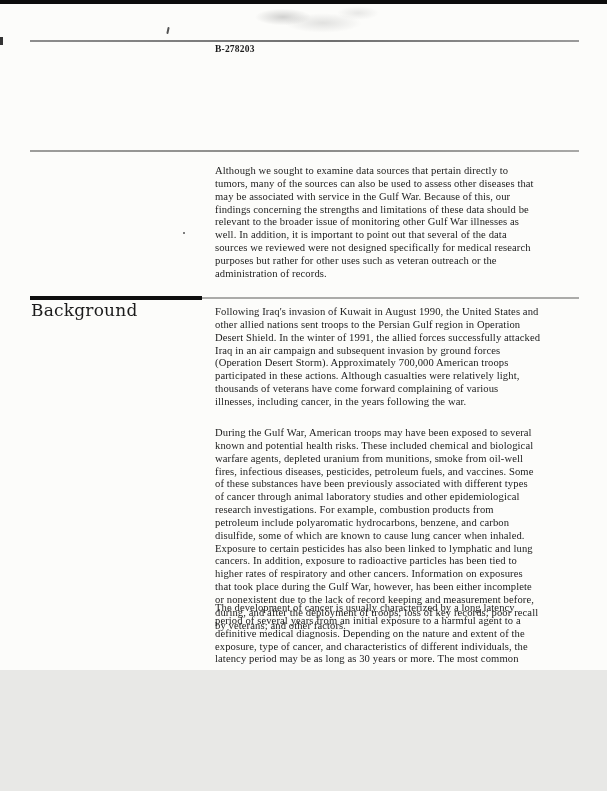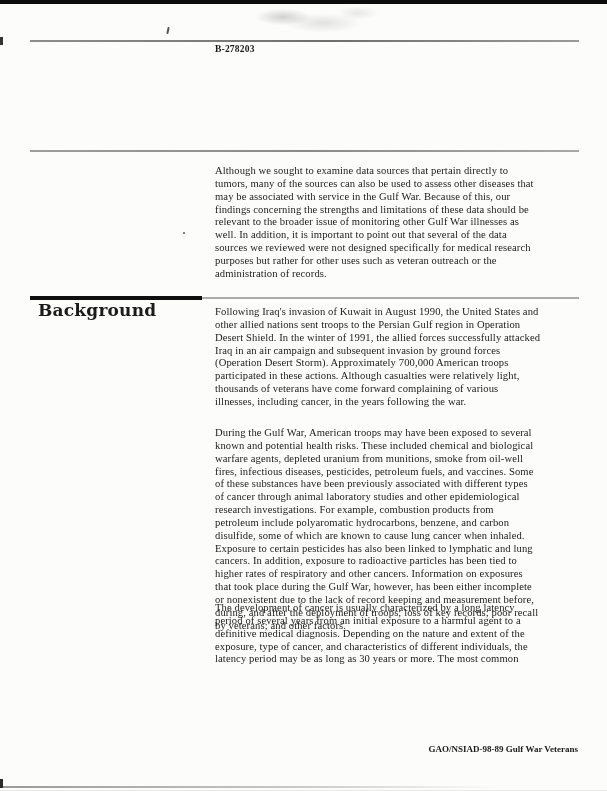--- a/index.html
+++ b/index.html
@@ -1,19 +1,19 @@
 <!DOCTYPE html>
 <html><head>
 <meta charset="utf-8">
 <style>
   html, body { margin: 0; padding: 0; background: #e8e8e6; }
   .page {
     position: relative;
     width: 607px;
-    height: 790px;
+    height: 670px;
     margin: 0 auto;
     background: #fcfcfa;
     font-family: "Liberation Serif", serif;
     color: #1b1b1b;
     overflow: hidden;
   }
   
   .topbar {
     position: absolute; top: 0; left: 0;
     width: 607px; height: 4px; background: #0c0c0c;
@@ -66,23 +66,23 @@
   .bg-bar-thin {
     position: absolute; top: 297px; left: 202px;
     width: 377px; height: 2px; background: #ababa9;
   }
   
   .docref {
     position: absolute; top: 44px; left: 215px;
     font-size: 9.5px; font-weight: bold; letter-spacing: .2px;
   }
   .bg-heading {
-    position: absolute; top: 300px; left: 38px;
+    position: absolute; top: 300px; left: 31px;
     margin: 0; font-family: "DejaVu Serif", serif;
-    font-size: 17px; font-weight: 700; letter-spacing: .2px;
+    font-size: 17px; font-weight: 400; letter-spacing: .2px;
   }
   .para {
     position: absolute; left: 215px; width: 382px;
     font-size: 10.6px; line-height: 12.85px;
     white-space: pre-line; letter-spacing: .1px;
   }
   .p1 { top: 165px; }
   .p2 { top: 306px; }
   .p3 { top: 427px; }
   .p4 { top: 602px; }

